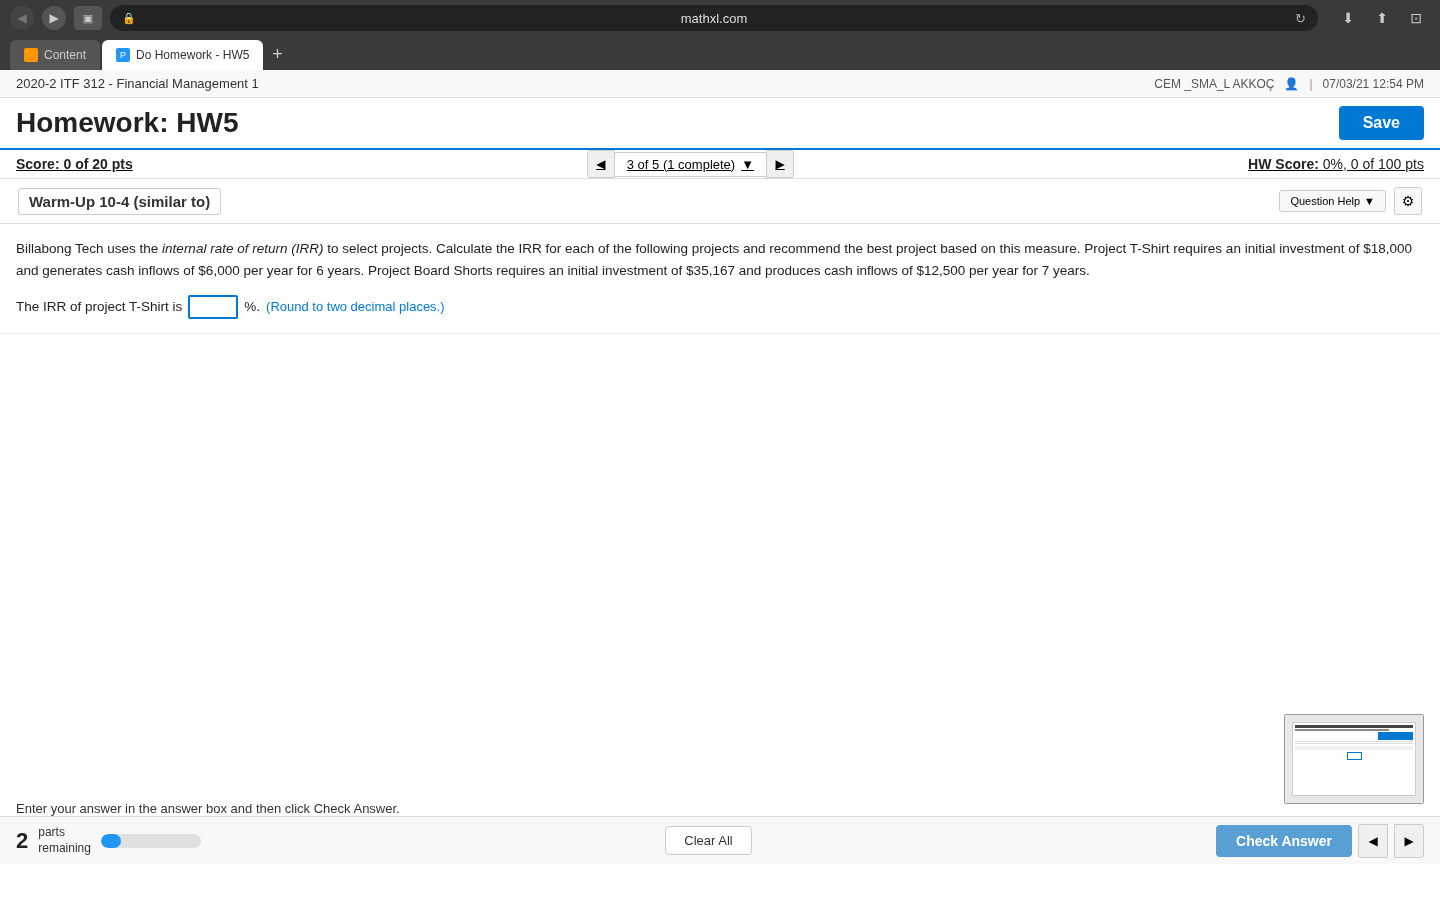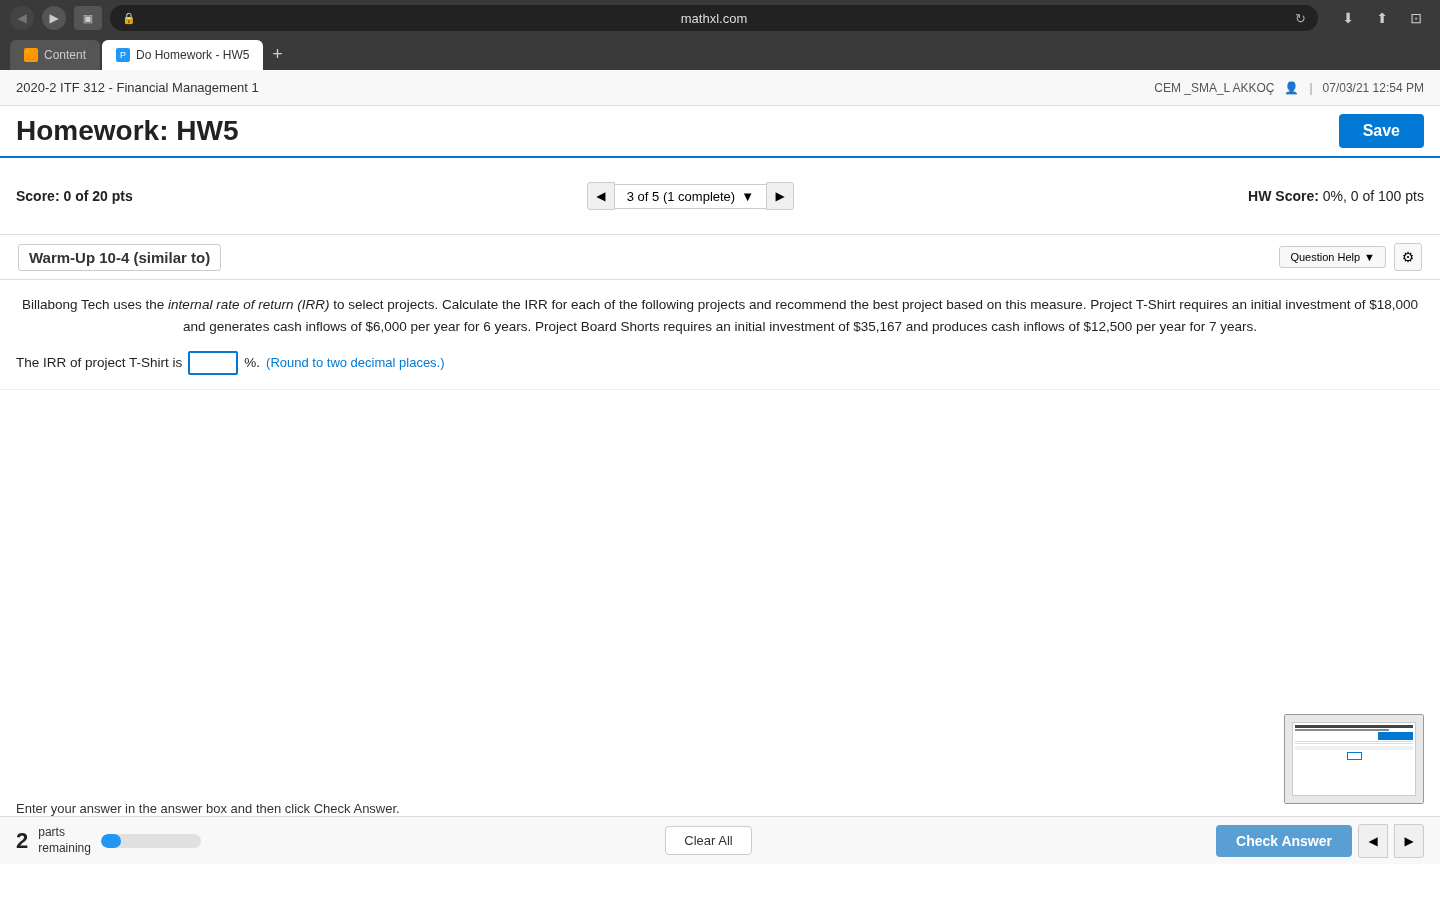--- a/index.html
+++ b/index.html
@@ -126,21 +126,21 @@
       color: #ccc;
       font-size: 18px;
       cursor: pointer;
       margin-bottom: 4px;
     }
 
     
     .app-header {
       background: #f8f8f8;
       border-bottom: 1px solid #ddd;
-      height: 36px;
+      height: 28px;
       display: flex;
       align-items: center;
       padding: 0 16px;
       justify-content: space-between;
     }
     .app-header-title {
       font-size: 13px;
       color: #333;
       font-weight: normal;
     }
@@ -179,23 +179,24 @@
       font-size: 16px;
       font-weight: bold;
       cursor: pointer;
     }
 
     
     .score-bar {
       display: flex;
       align-items: center;
       justify-content: space-between;
-      padding: 24px 16px;
+      padding: 0 16px;
       border-bottom: 1px solid #ddd;
       background: #fff;
+      text-decoration: underline;
     }
     .score-left {
       font-size: 14px;
       font-weight: bold;
       color: #222;
     }
     .score-nav {
       display: flex;
       align-items: center;
       gap: 0;
@@ -269,21 +270,21 @@
     }
 
     
     .problem-area {
       padding: 14px 16px;
       border-bottom: 1px solid #eee;
       font-size: 13.5px;
       line-height: 1.6;
       color: #222;
     }
-    .problem-text { margin-bottom: 14px; text-align: center; }
+    .problem-text { margin-bottom: 14px; }
     .problem-text em { font-style: italic; }
     .answer-line {
       display: flex;
       align-items: center;
       gap: 6px;
       font-size: 13.5px;
     }
     .answer-input {
       width: 50px;
       height: 24px;

